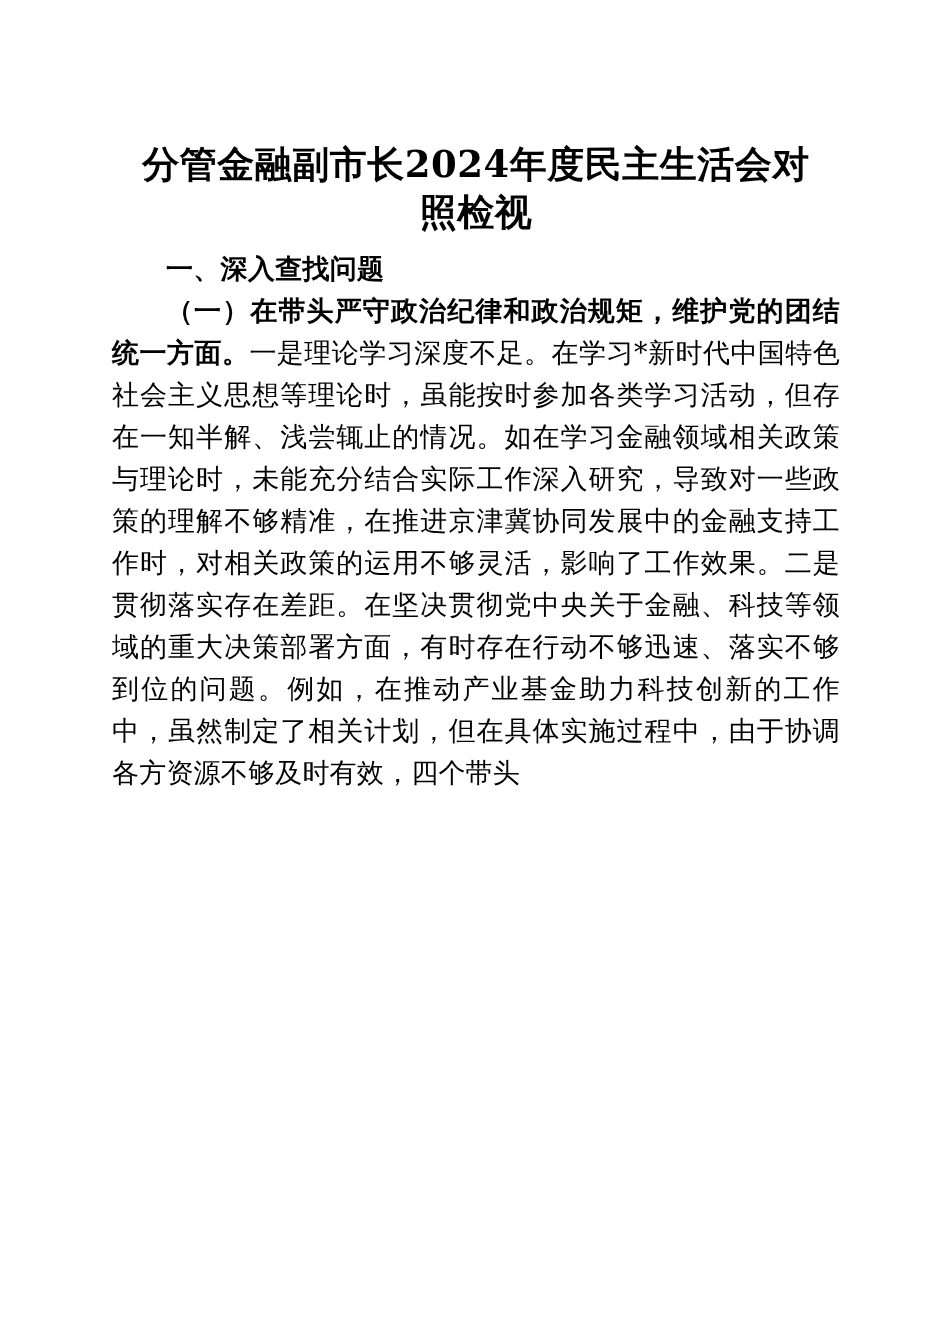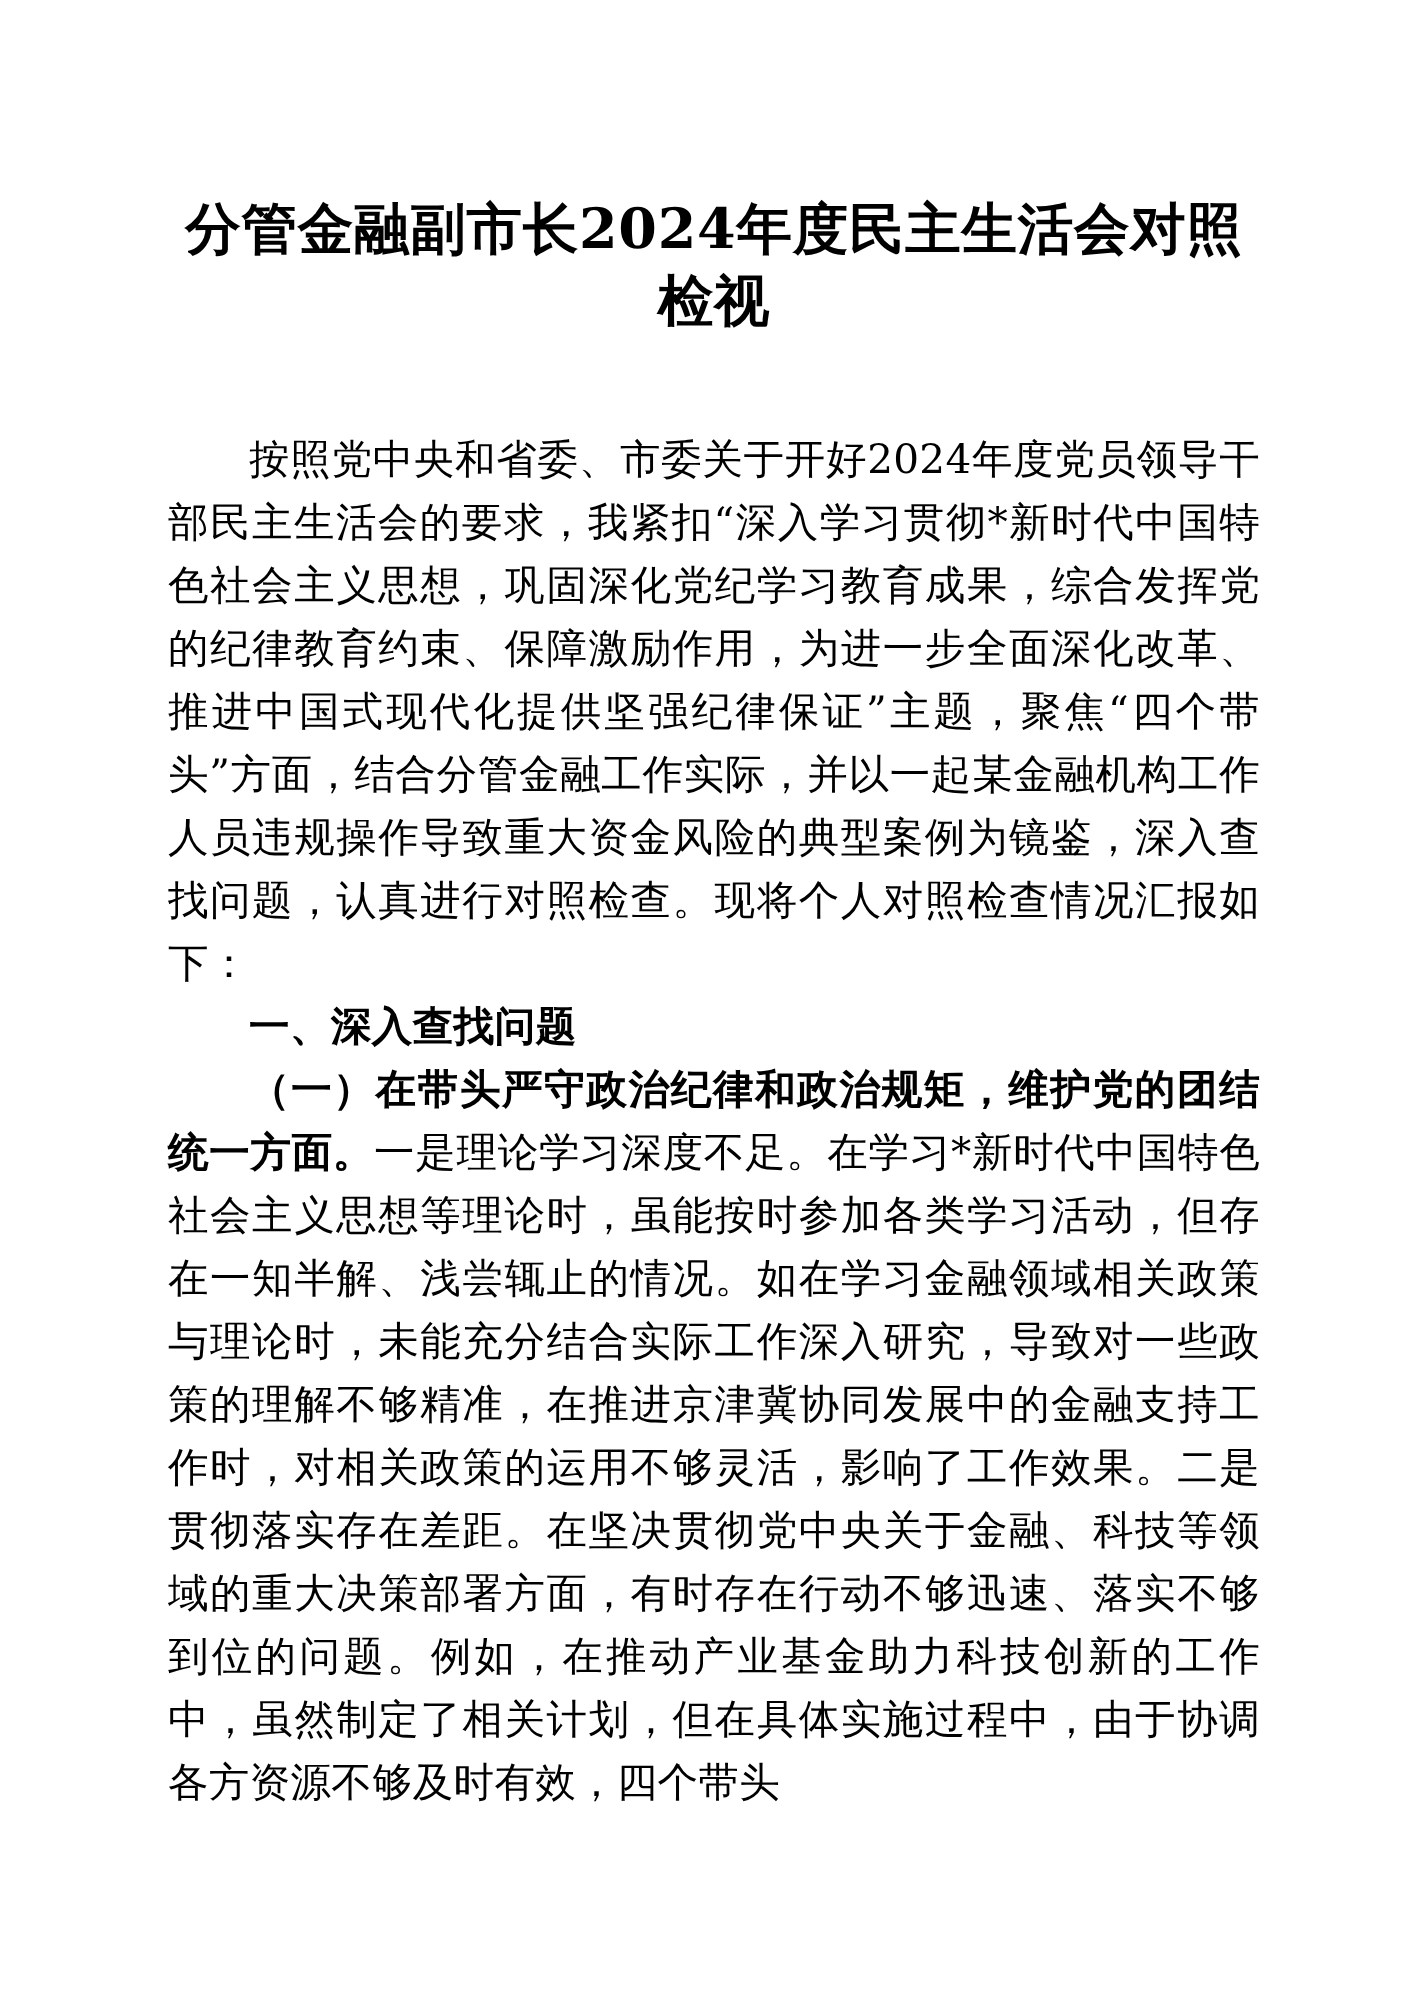--- a/index.html
+++ b/index.html
@@ -26,21 +26,21 @@
 
   .content {
     position: absolute;
     left: 112px;
     top: 0;
     width: 728px;
   }
 
   
   .doc-title {
-    margin: 0;
+    margin: 12px;
     padding-top: 128px;
     text-align: center;
     font-family: "DejaVu Serif", "Liberation Serif", serif;
     font-weight: bold;
     font-size: 37px;
     line-height: 48px;
     letter-spacing: 0.5px;
     text-indent: 0;
     word-break: break-all;
   }
@@ -83,20 +83,19 @@
   }
 </style>
 </head>
 <body>
 
 <div class="page">
   <div class="content">
 
     <h1 class="doc-title">分管金融副市长2024年度民主生活会对照检视</h1>
 
-    <p class="para para-first">按照党中央和省委、市委关于开好2024年度党员领导干部民主生活会的要求，我紧扣“深入学习贯彻*新时代中国特色社会主义思想，巩固深化党纪学习教育成果，综合发挥党的纪律教育约束、保障激励作用，为进一步全面深化改革、推进中国式现代化提供坚强纪律保证”主题，聚焦“四个带头”方面，结合分管金融工作实际，并以一起某金融机构工作人员违规操作导致重大资金风险的典型案例为镜鉴，深入查找问题，认真进行对照检查。现将个人对照检查情况汇报如下：</p>
 
     <h2 class="section-heading">一、深入查找问题</h2>
 
     <p class="para para-sub"><span class="lead-bold">（一）在带头严守政治纪律和政治规矩，维护党的团结统一方面。</span><span>一是理论学习深度不足。在学习*新时代中国特色社会主义思想等理论时，虽能按时参加各类学习活动，但存在一知半解、浅尝辄止的情况。如在学习金融领域相关政策与理论时，未能充分结合实际工作深入研究，导致对一些政策的理解不够精准，在推进京津冀协同发展中的金融支持工作时，对相关政策的运用不够灵活，影响了工作效果。二是贯彻落实存在差距。在坚决贯彻党中央关于金融、科技等领域的重大决策部署方面，有时存在行动不够迅速、落实不够到位的问题。例如，在推动产业基金助力科技创新的工作中，虽然制定了相关计划，但在具体实施过程中，由于协调各方资源不够及时有效，四个带头</span></p>
 
   </div>
 </div>
 
 </body></html>

